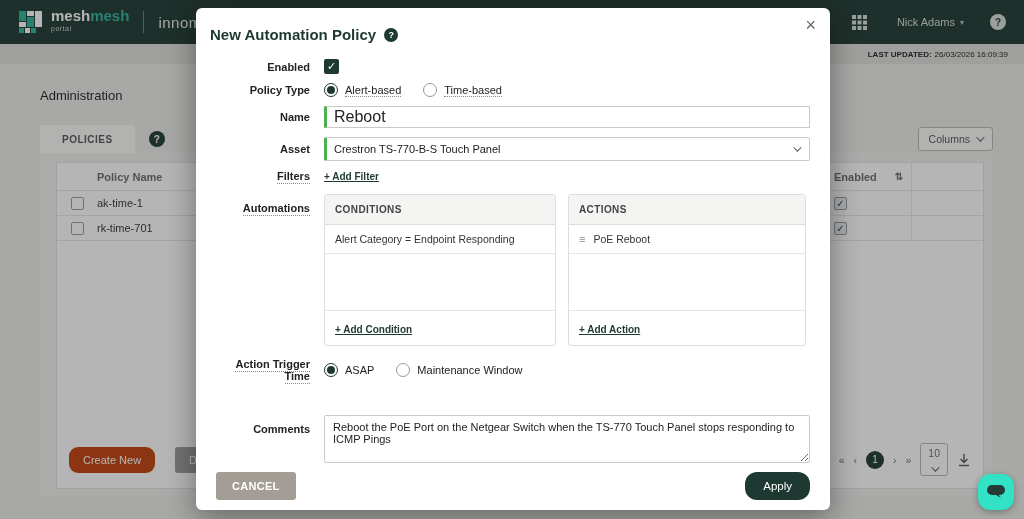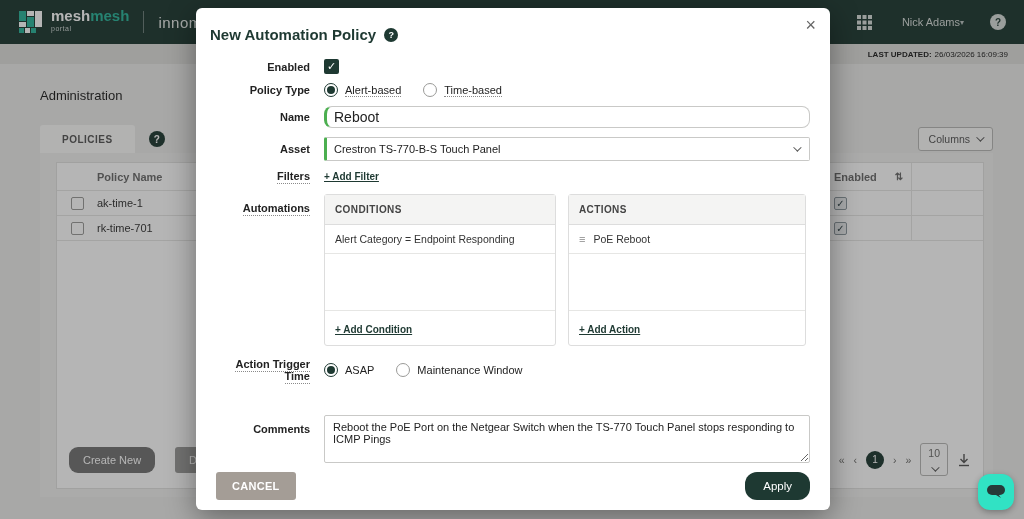--- a/index.html
+++ b/index.html
@@ -10,21 +10,21 @@
   
   .topbar { position:absolute; top:0; left:0; right:0; height:44px; background:#1e3932;
     display:flex; align-items:center; padding:0 18px; z-index:1; }
   .logo { display:flex; align-items:center; gap:7px; }
   .logo-text { color:#fff; font-size:15px; font-weight:700; line-height:13px; }
   .logo-text .teal { color:#2bb39a; }
   .logo-sub { font-size:7px; font-weight:400; color:#cfd6d4; letter-spacing:.5px; }
   .nav-divider { width:1px; height:22px; background:rgba(255,255,255,.35); margin:0 14px; }
   .second-logo { color:#e8ecea; font-size:15px; font-weight:400; letter-spacing:.5px; }
   .top-spacer { flex:1; }
-  .nav-item { color:#d7ddda; font-size:11px; display:flex; align-items:center; margin-left:26px; cursor:pointer; }
+  .nav-item { color:#d7ddda; font-size:11px; display:flex; align-items:center; gap:5px; margin-left:26px; cursor:pointer; }
   .caret { font-size:8px; color:#b9c2bf; }
   .help-circle { width:16px; height:16px; border-radius:50%; background:#d7ddda; color:#1e3932;
     font-size:10px; font-weight:700; display:flex; align-items:center; justify-content:center; margin-left:26px; }
 
   
   .subbar { position:absolute; top:44px; left:0; right:0; height:20px; background:#dfdfdc;
     display:flex; align-items:center; justify-content:flex-end; padding:0 16px; font-size:8px; color:#222; z-index:1; }
   .subbar b { margin-right:3px; }
 
   
@@ -45,21 +45,21 @@
   .cell-name { width:145px; display:flex; align-items:center; }
   .hdr-icons { margin-left:auto; display:flex; gap:6px; color:#777; font-size:11px; }
   .cell-fill { flex:1; }
   .cell-enabled { width:90px; border-left:1px solid #e6e6e4; align-self:stretch; display:flex; align-items:center; padding-left:12px; gap:18px; }
   .cell-extra { width:72px; border-left:1px solid #e6e6e4; align-self:stretch; }
   .cb { width:13px; height:13px; border:1px solid #9a9a98; border-radius:2px; background:#fff; }
   .cb.checked { background:#eef1f2; border-color:#8e9aa0; color:#33464a; font-size:10px; line-height:12px; text-align:center; }
   .table-fill { flex:1; }
   .table-footer { display:flex; align-items:center; padding:10px 12px 12px 12px; }
   .btn { border:none; border-radius:3px; font-size:11px; padding:7px 14px; color:#fff; font-family:inherit; }
-  .btn-dark { background:#737373;border-radius:9px; }
+  .btn-dark { background:#c2410c;border-radius:9px; }
   .btn-gray { background:#9c9c9a; margin-left:20px; }
   .pager { margin-left:auto; display:flex; align-items:center; gap:9px; color:#6d6d6b; font-size:10.5px; }
   .pg-current { width:18px; height:18px; border-radius:50%; background:#1e3932; color:#fff; font-size:10px;
     display:flex; align-items:center; justify-content:center; }
   .pg-size { border:1px solid #b8b8b6; border-radius:3px; padding:3px 7px; display:flex; align-items:center; gap:7px; background:#fff;flex-direction:column; }
 
   .chev { display:inline-block; width:6px; height:6px; border-right:1.5px solid #555; border-bottom:1.5px solid #555;
     transform:rotate(45deg) translateY(-2px); }
 
   
@@ -78,22 +78,22 @@
   .flabel { width:100px; margin-right:14px; text-align:right; font-size:11px; font-weight:700; color:#222; flex:none; }
   .flabel.dotted span { border-bottom:1px dotted #8a8a8a; padding-bottom:1px; }
   .ffield { flex:1; display:flex; align-items:center; }
   .mod-cb { width:15px; height:15px; background:#1e3932; border-radius:2px; color:#fff; font-size:11px;
     line-height:15px; text-align:center; }
   .radio { width:14px; height:14px; border-radius:50%; border:1px solid #1e3932; position:relative; flex:none; }
   .radio.sel::after { content:""; position:absolute; inset:2px; border-radius:50%; background:#1e3932; }
   .radio.unsel { border-color:#9a9a98; }
   .radio-lbl { font-size:11px; color:#222; margin:0 22px 0 7px; }
   .radio-lbl.dotted { border-bottom:1px dotted #8a8a8a; }
-  .tinput { width:100%; height:22px; border:1px solid #c9c9c7; border-left:3px solid #4caf50; border-radius:8px;
-    font-size:14px; color:#222; padding:0 7px; font-family:inherit; outline:none; }
+  .tinput { width:100%; height:22px; border:1px solid #c9c9c7; border-left:3px solid #4caf50; border-radius:1px;
+    font-size:16px; color:#222; padding:0 7px; font-family:inherit; outline:none; }
   .fselect { width:100%; height:24px; border:1px solid #c9c9c7; border-left:3px solid #4caf50; border-radius:2px;
     display:flex; align-items:center; padding:0 10px 0 7px; font-size:11px; color:#222; }
   .fselect .chev { margin-left:auto; }
   .addlink { font-size:10px; font-weight:700; color:#1e3932; text-decoration:underline; cursor:pointer; }
   .panels { display:flex; gap:12px; width:100%; align-items:stretch; }
   .panel { border:1px solid #ddd; border-radius:3px; height:152px; display:flex; flex-direction:column; background:#fff; }
   .panel.cond { width:232px; } .panel.act { width:238px; }
   .panel-head { background:#f4f4f3; border-bottom:1px solid #ddd; font-size:10px; font-weight:700; color:#444;
     letter-spacing:.4px; padding:9px 10px; }
   .panel-row { border-bottom:1px solid #e6e6e4; font-size:10.5px; color:#333; padding:8px 10px; display:flex; align-items:center; gap:8px; }

